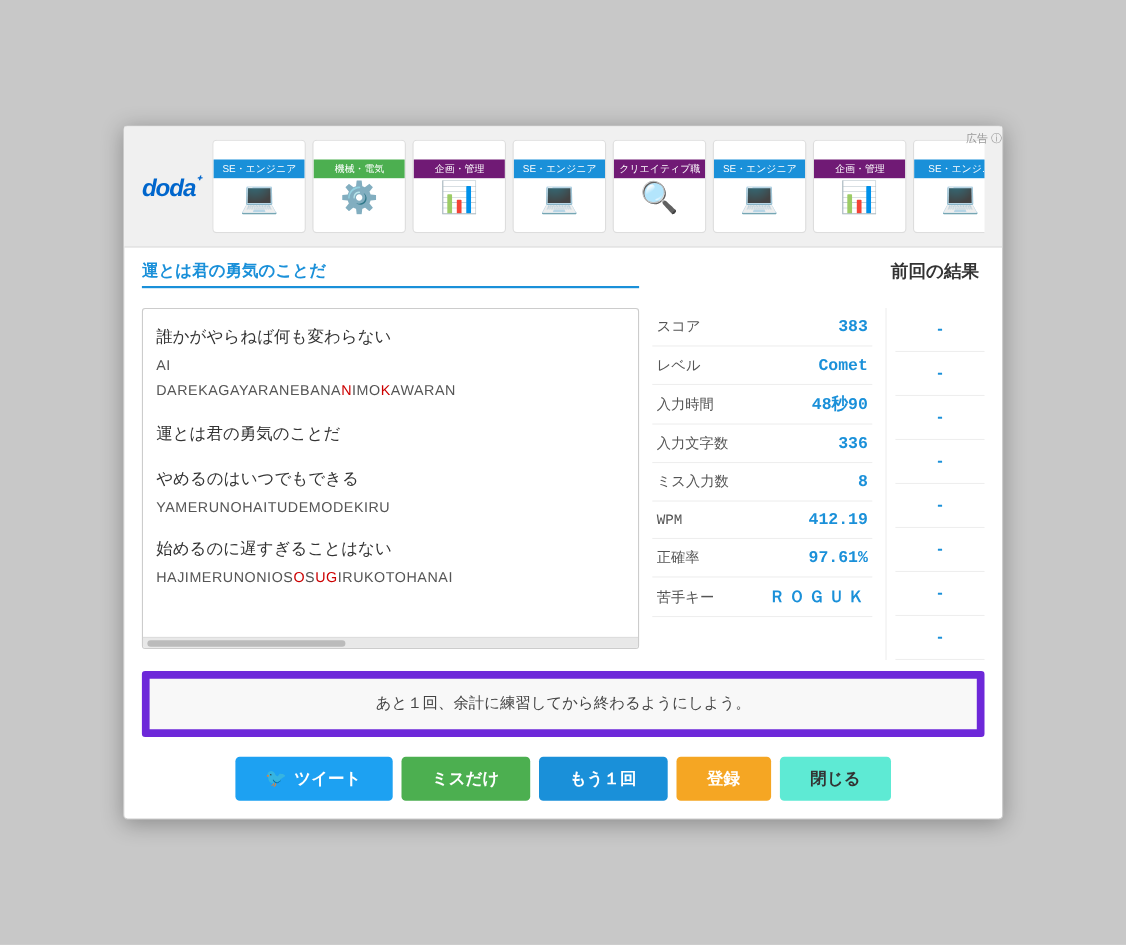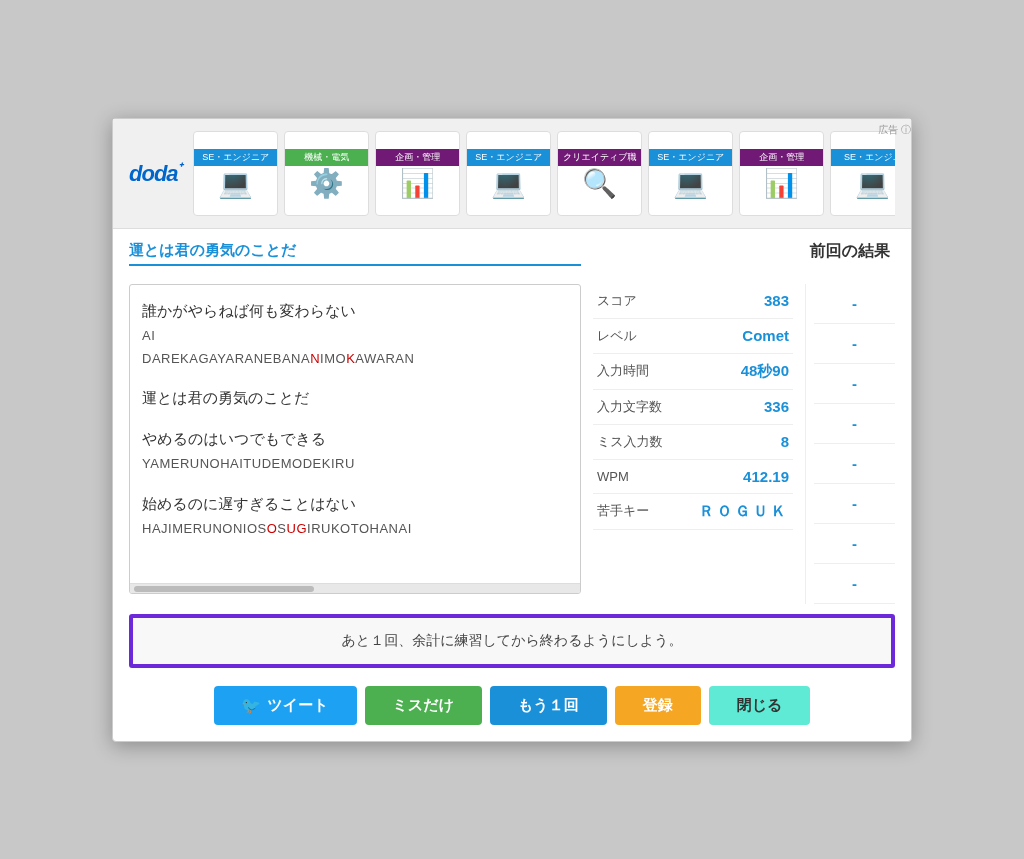--- a/index.html
+++ b/index.html
@@ -154,20 +154,21 @@
     .text-panel::-webkit-scrollbar-track { background: #f0f0f0; }
     .text-panel::-webkit-scrollbar-thumb { background: #ccc; border-radius: 4px; }
     .text-block { margin-bottom: 14px; }
     .text-japanese { font-size: 15px; color: #333; }
     .text-romaji { font-size: 13px; color: #555; letter-spacing: 0.5px; }
     .text-romaji .error { color: #cc0000; }
     
     .stats-panel {
       width: 200px;
       flex-shrink: 0;
+      font-family: Liberation Mono, monospace;
     }
     .stat-row {
       display: flex;
       justify-content: space-between;
       align-items: center;
       padding: 8px 4px;
       border-bottom: 1px solid #eee;
       font-size: 13px;
     }
     .stat-label { color: #555; }
@@ -187,21 +188,21 @@
       padding: 8px 4px;
       border-bottom: 1px solid #eee;
       font-size: 15px;
       color: #1a90d9;
       font-weight: bold;
       height: 40px;
     }
     
     .message-bar {
       background: #f8f8f8;
-      border: 4px solid #6d28d9;
+      border: 7px solid #6d28d9;
       border-radius: 3px;
       margin: 10px 0;
       padding: 14px;
       text-align: center;
       font-size: 14px;
       color: #444;
     }
     
     .footer-buttons {
       display: flex;
@@ -328,20 +329,24 @@
         </div>
         <div class="stat-row">
           <span class="stat-label">ミス入力数</span>
           <span class="stat-value">8</span>
         </div>
         <div class="stat-row">
           <span class="stat-label">WPM</span>
           <span class="stat-value">412.19</span>
         </div>
         <div class="stat-row">
+          <span class="stat-label">正確率</span>
+          <span class="stat-value">97.61%</span>
+        </div>
+        <div class="stat-row">
           <span class="stat-label">苦手キー</span>
           <span class="stat-value spacing">ＲＯＧＵＫ</span>
         </div>
       </div>
 
       <div class="prev-panel">
         <div class="prev-row">-</div>
         <div class="prev-row">-</div>
         <div class="prev-row">-</div>
         <div class="prev-row">-</div>

